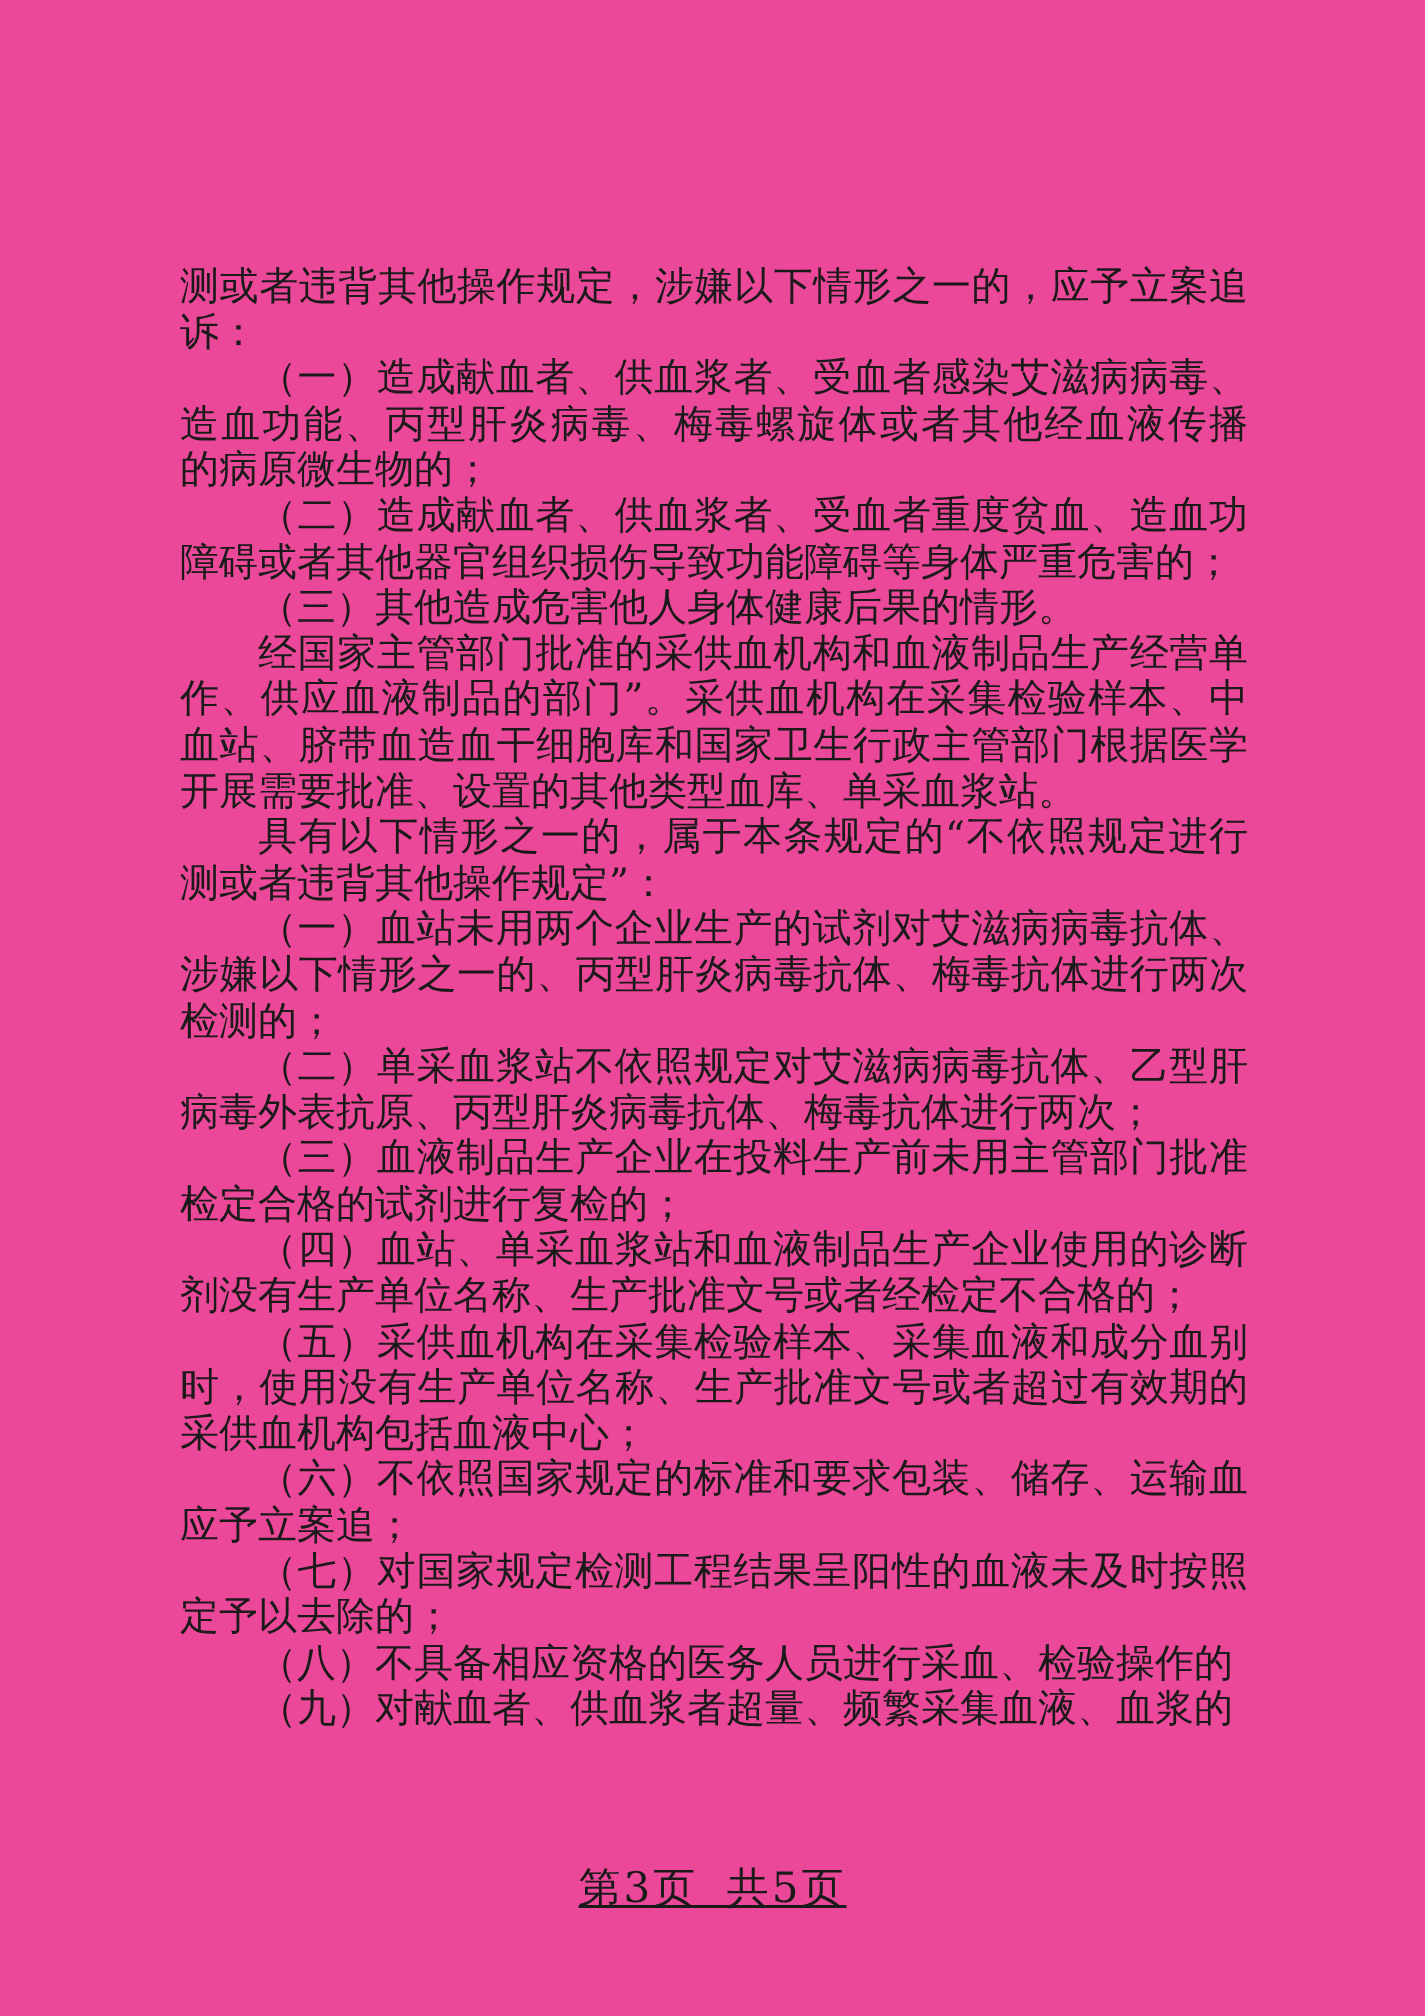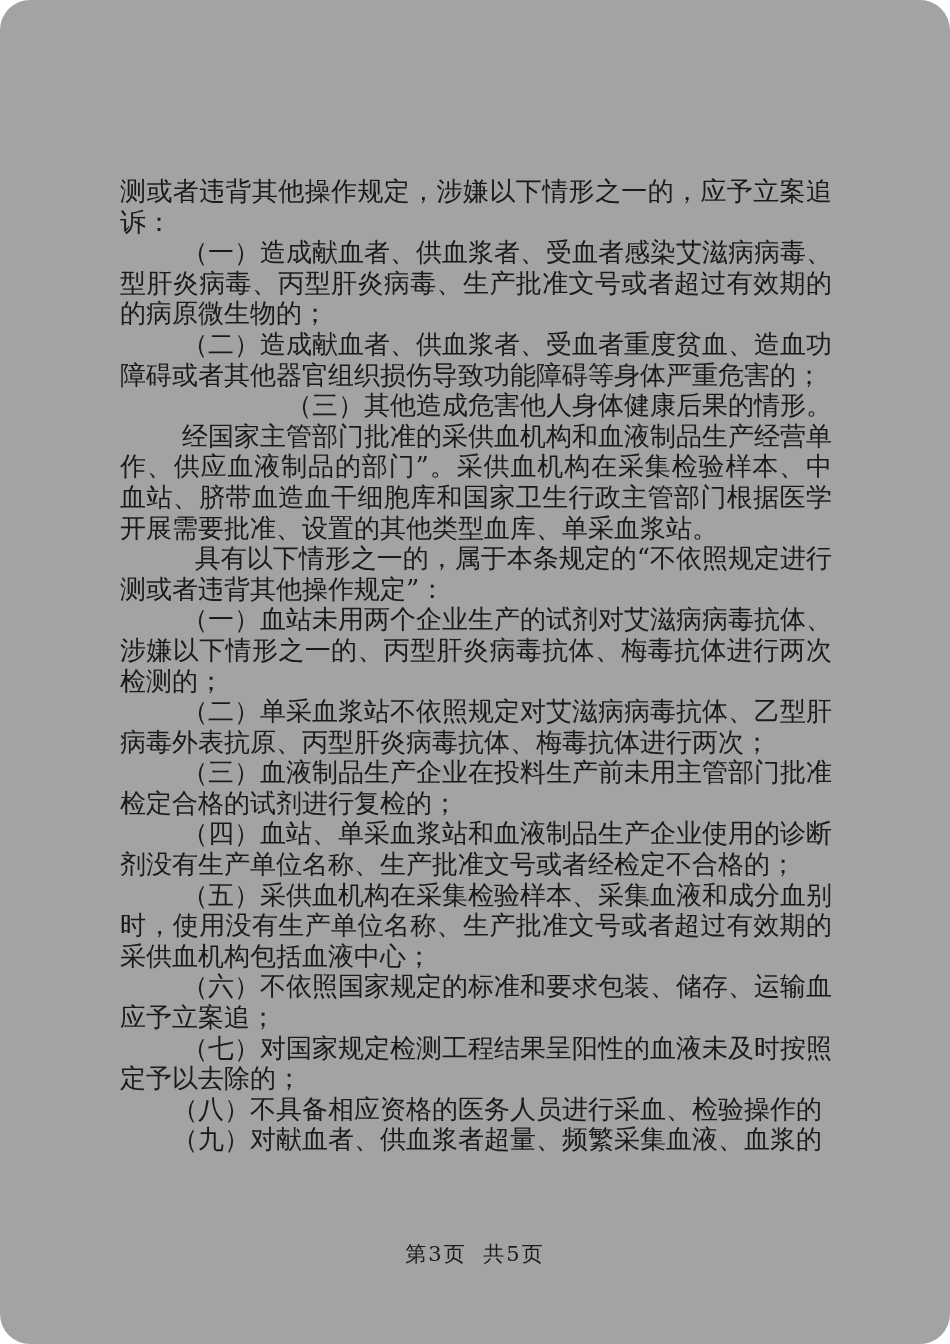--- a/index.html
+++ b/index.html
@@ -4,25 +4,24 @@
 <style>
   html, body {
     margin: 0;
     padding: 0;
     background: #ffffff;
   }
   .page {
     position: relative;
     width: 950px;
     height: 1344px;
-    background: #a3a3a3;
+    background: #ec4899;
     overflow: hidden;
     font-family: "DejaVu Serif", "Liberation Serif", serif;
     color: #1a1a1a;
-    border-radius: 30px;
   }
   .doc-body {
     position: absolute;
     left: 120px;
     top: 176px;
     width: 712px;
   }
   .line {
     font-size: 26px;
     line-height: 30.6px;
@@ -33,45 +32,45 @@
     letter-spacing: 0;
   }
   .line.fill {
     white-space: normal;
     text-align: justify;
     text-align-last: justify;
     text-justify: inter-character;
   }
   .line.indent {
     text-indent: 2em;
-    text-align: right;
   }
   .footer {
     position: absolute;
     left: 0;
     top: 1240px;
     width: 100%;
     text-align: center;
   }
   .footer .page-number {
-    font-size: 21px;
+    font-size: 28px;
     letter-spacing: 2px;
     word-spacing: 8px;
     color: #1a1a1a;
+    text-decoration: underline;
   }
 </style>
 </head>
 <body>
 
 <div class="page">
   <div class="doc-body">
     <div class="line fill">测或者违背其他操作规定，涉嫌以下情形之一的，应予立案追</div>
     <div class="line">诉：</div>
     <div class="line indent fill">（一）造成献血者、供血浆者、受血者感染艾滋病病毒、乙</div>
-    <div class="line fill">型肝炎病毒、丙型肝炎病毒、生产批准文号或者超过有效期的</div>
+    <div class="line fill">造血功能、丙型肝炎病毒、梅毒螺旋体或者其他经血液传播</div>
     <div class="line">的病原微生物的；</div>
     <div class="line indent fill">（二）造成献血者、供血浆者、受血者重度贫血、造血功能</div>
     <div class="line">障碍或者其他器官组织损伤导致功能障碍等身体严重危害的；</div>
     <div class="line indent">（三）其他造成危害他人身体健康后果的情形。</div>
     <div class="line indent fill">经国家主管部门批准的采供血机构和血液制品生产经营单位</div>
     <div class="line fill">作、供应血液制品的部门”。采供血机构在采集检验样本、中心</div>
     <div class="line fill">血站、脐带血造血干细胞库和国家卫生行政主管部门根据医学</div>
     <div class="line">开展需要批准、设置的其他类型血库、单采血浆站。</div>
     <div class="line indent fill">具有以下情形之一的，属于本条规定的“不依照规定进行检</div>
     <div class="line">测或者违背其他操作规定”：</div>

